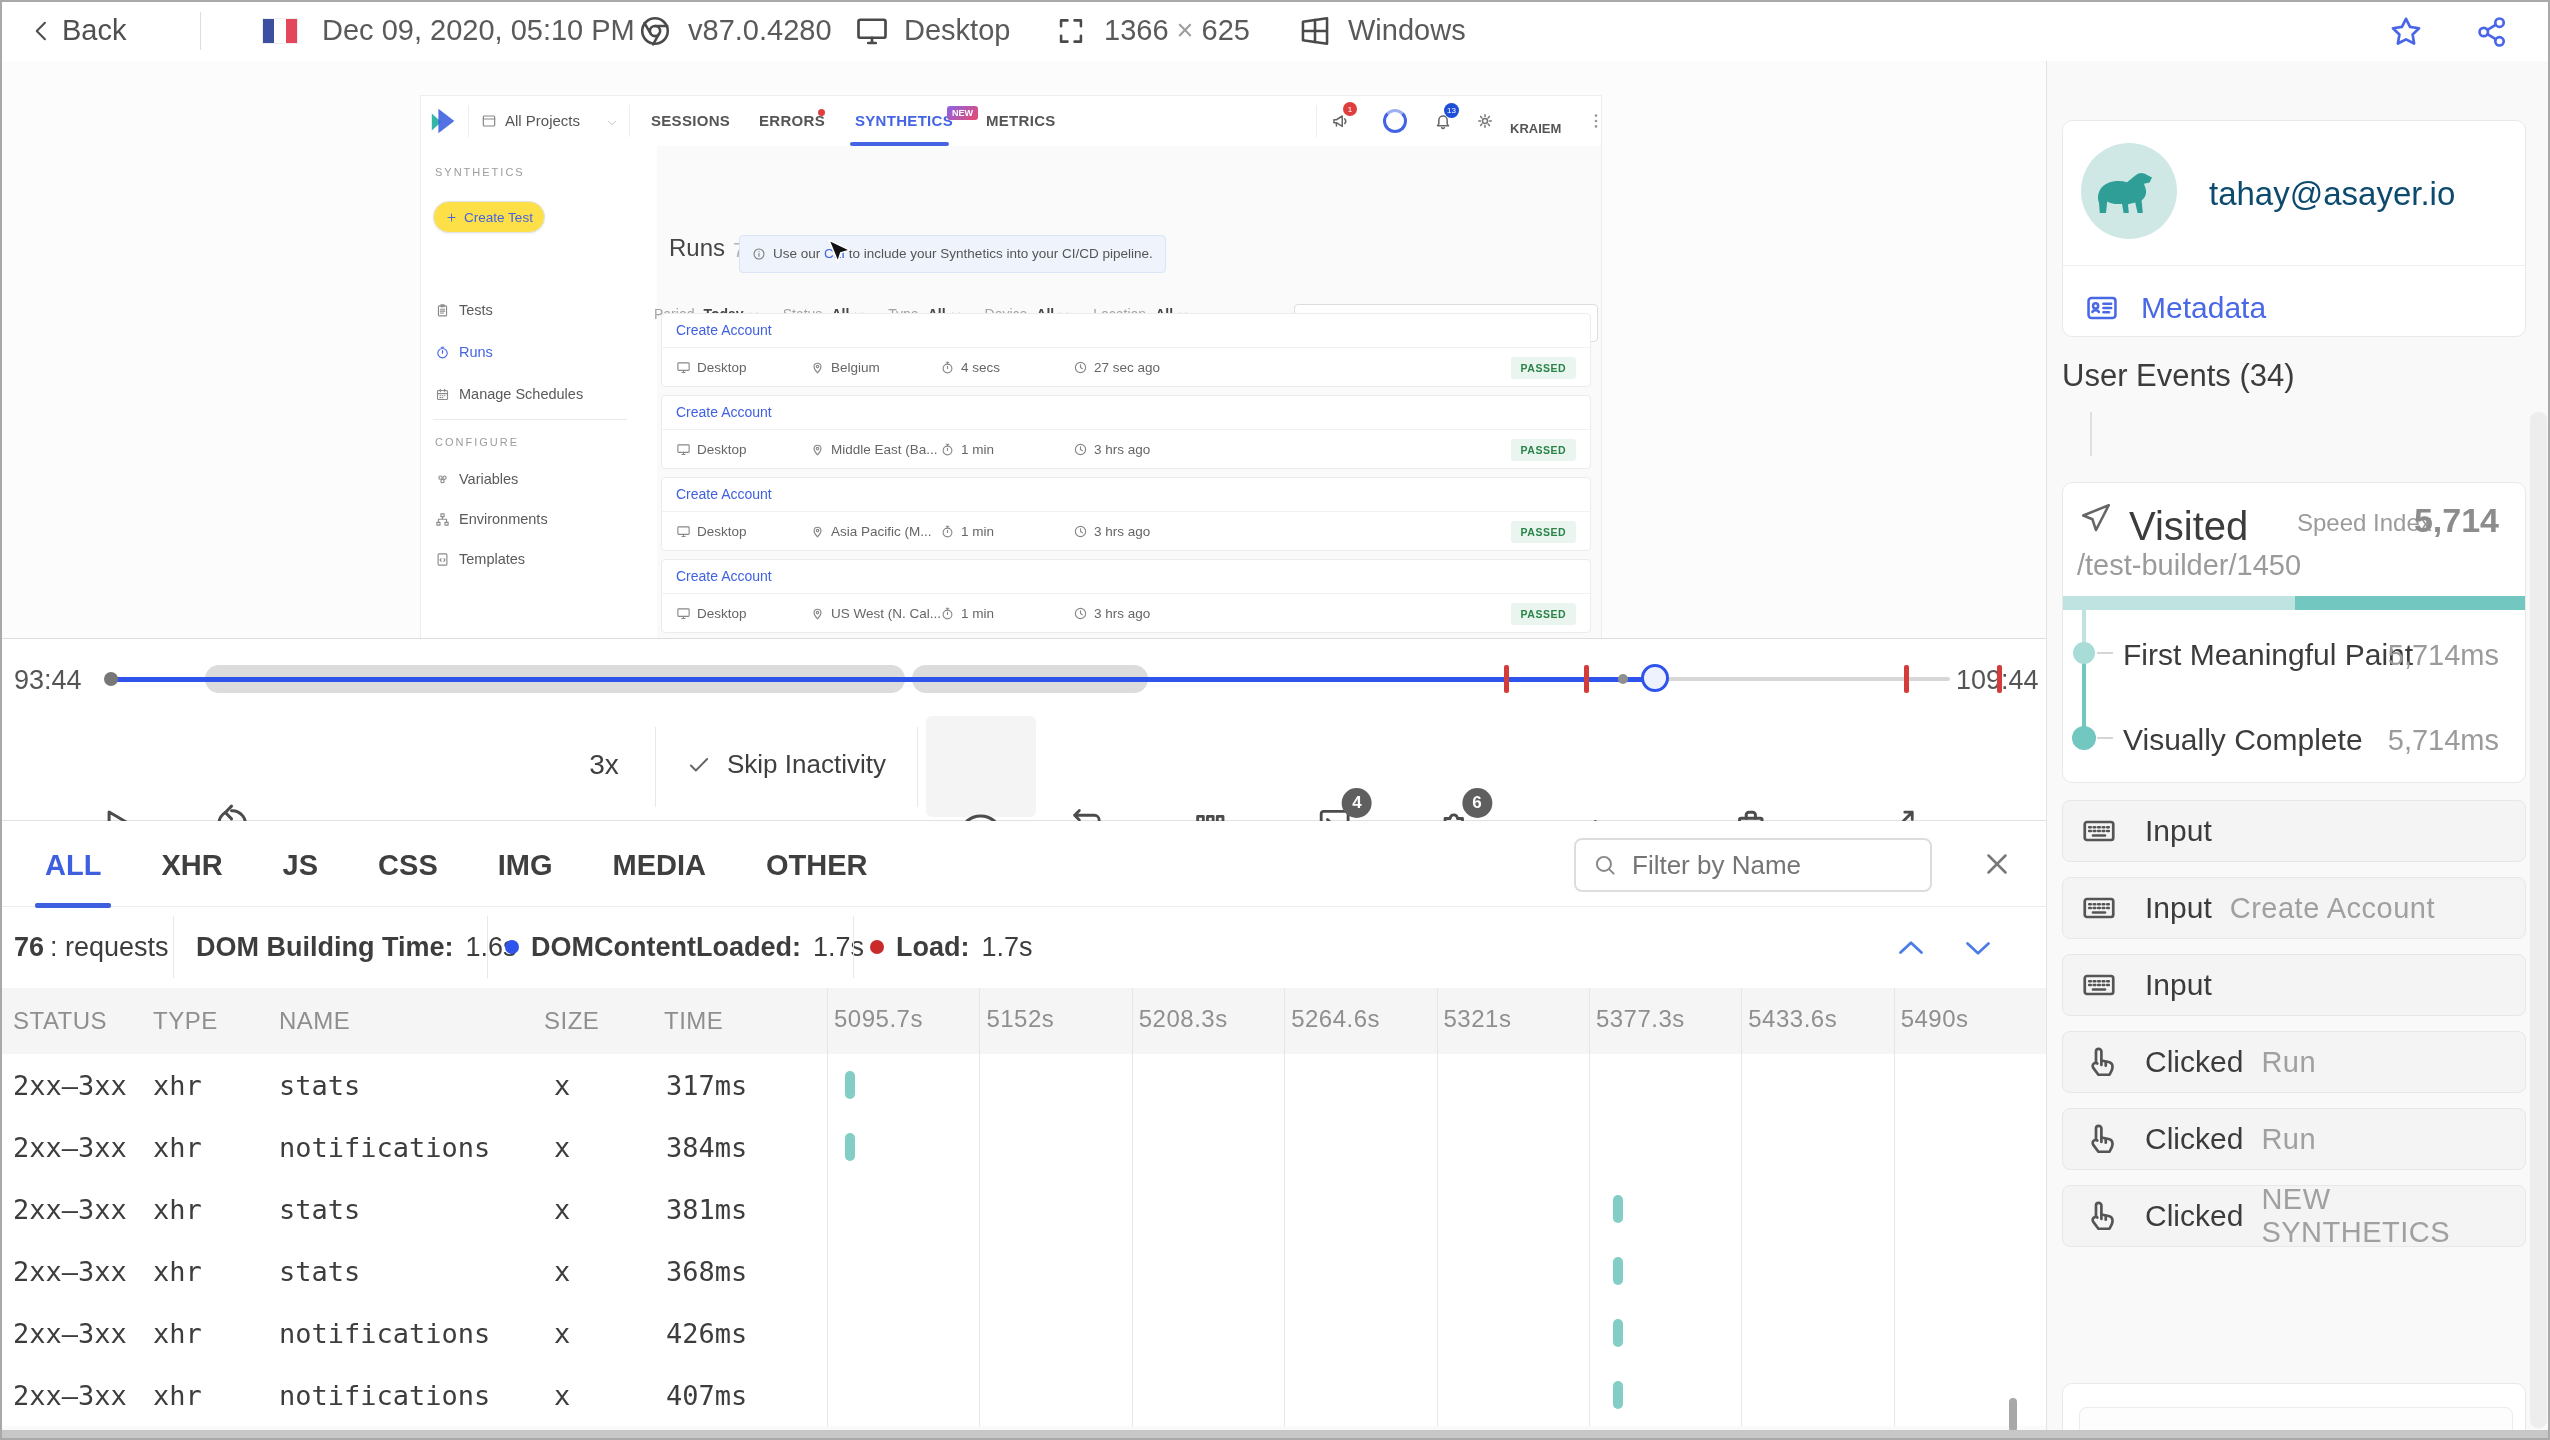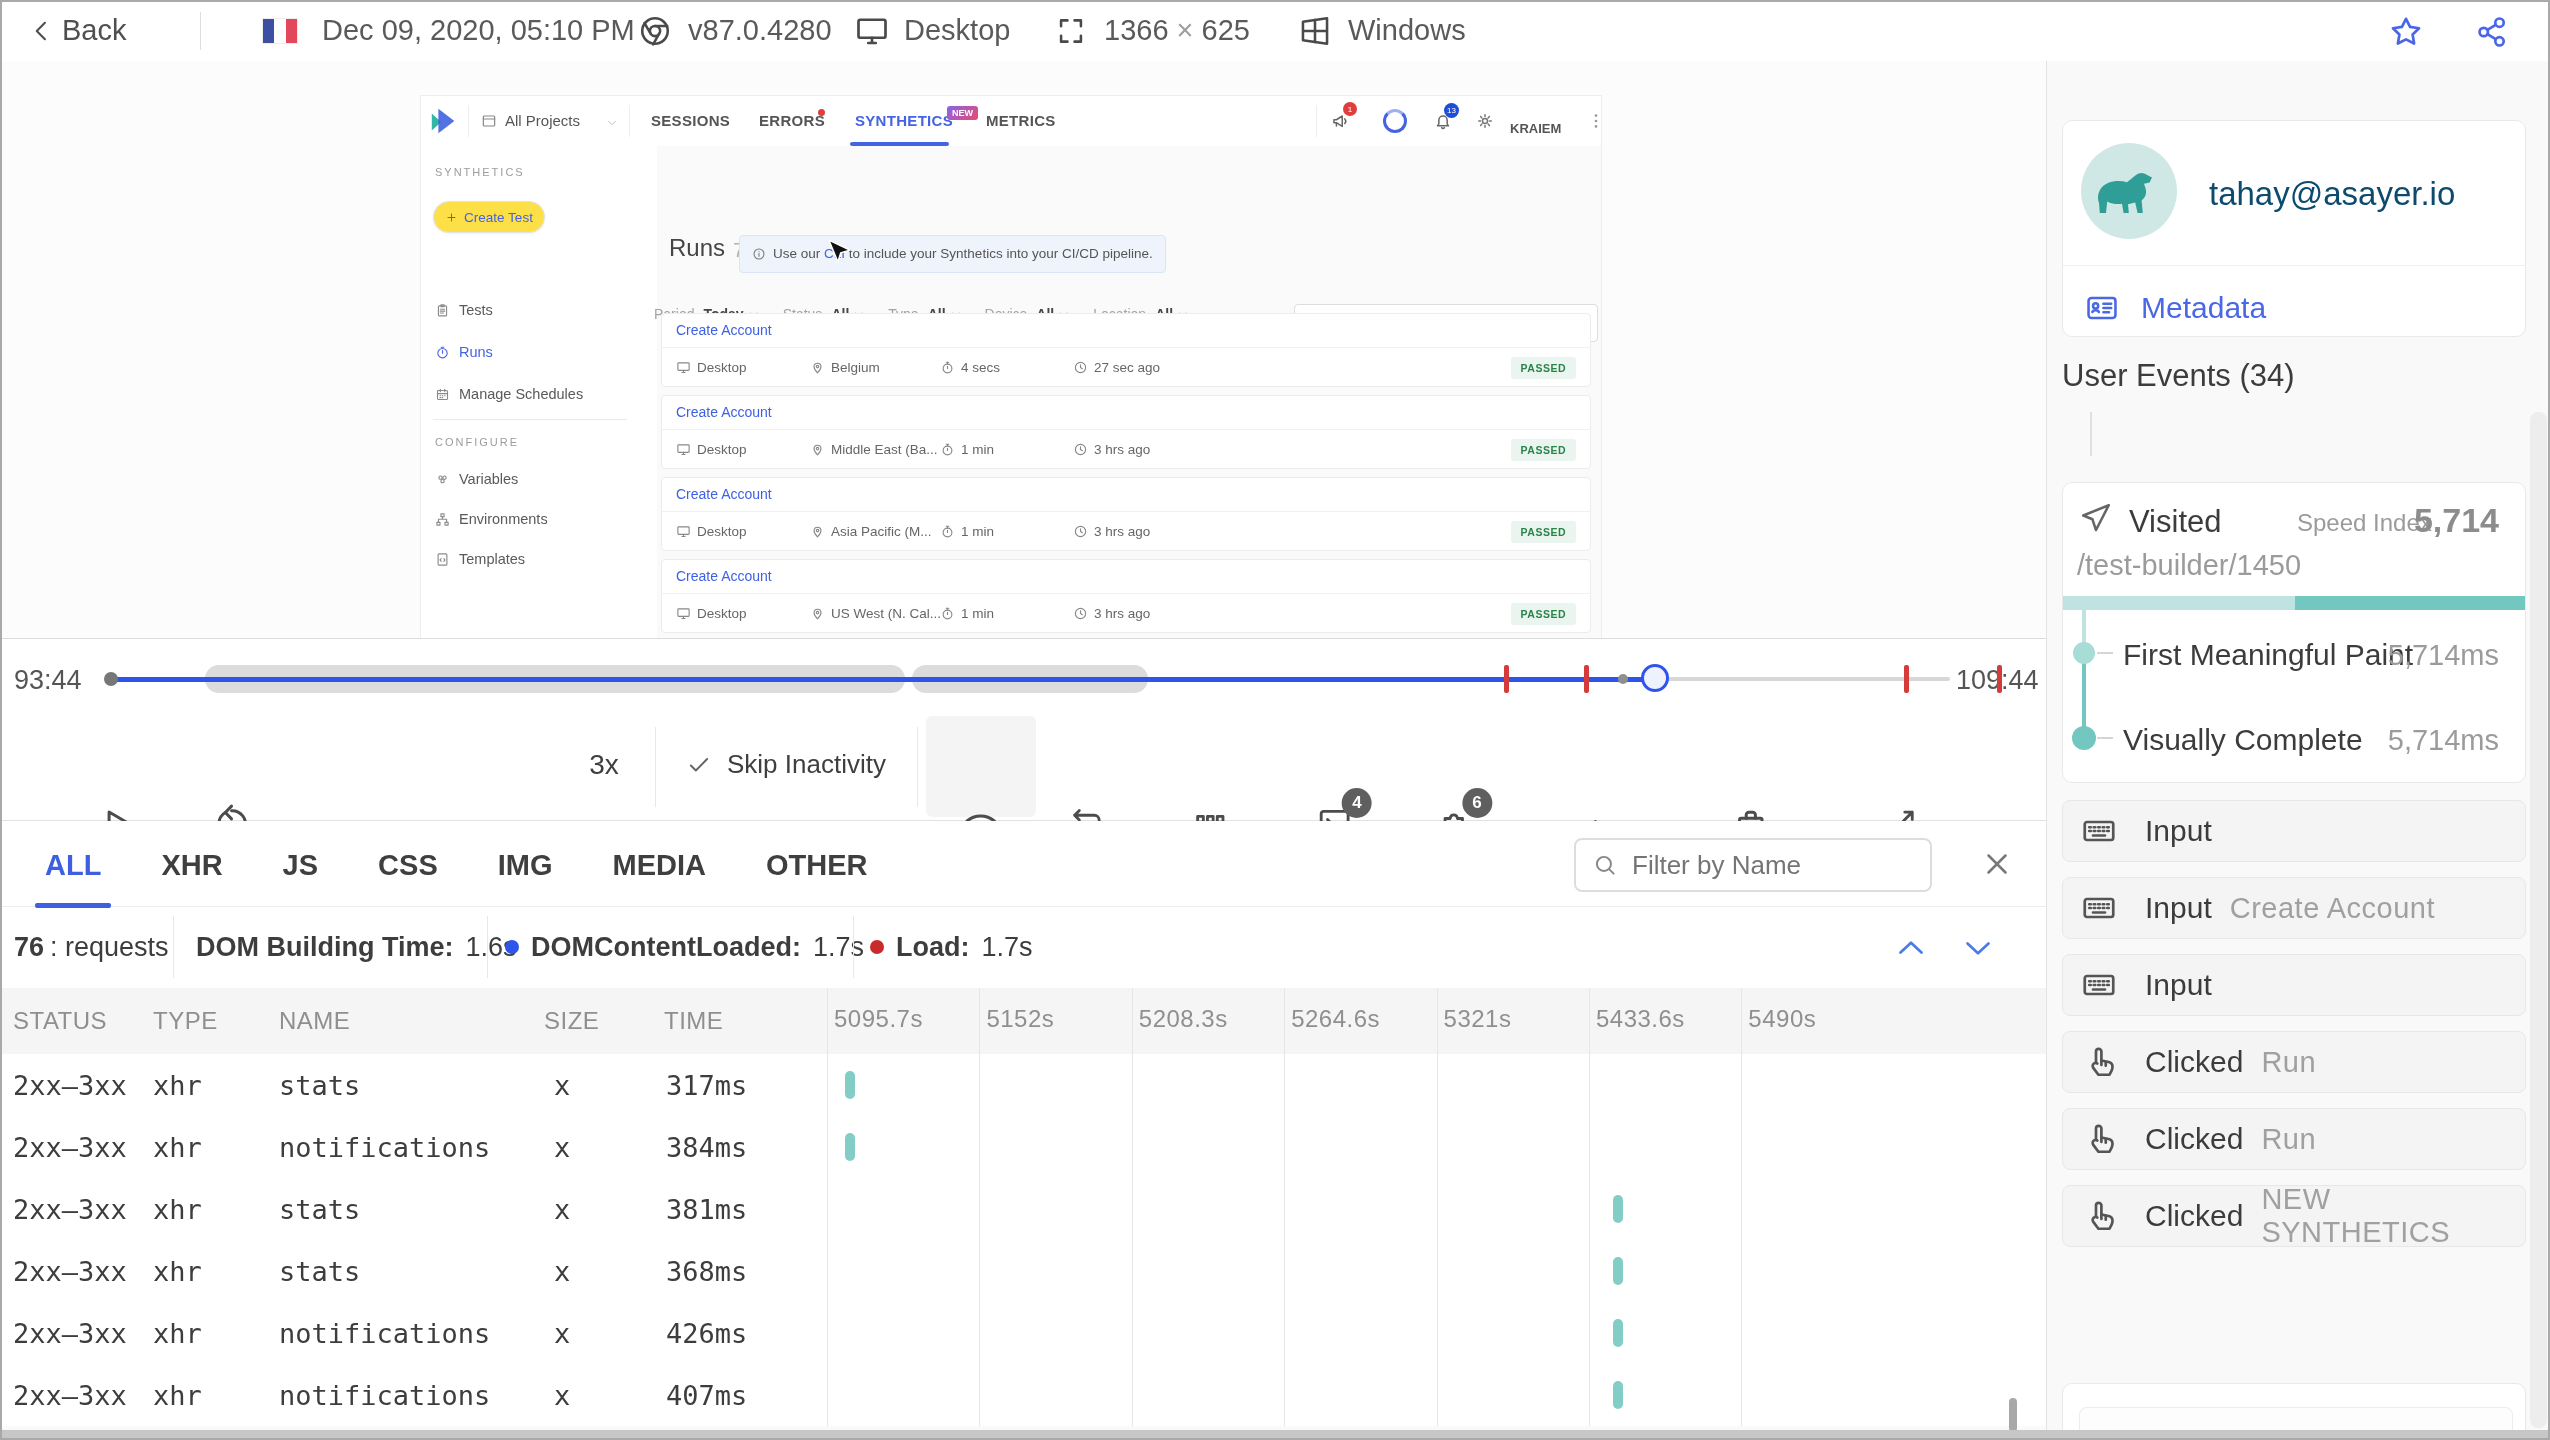--- a/index.html
+++ b/index.html
@@ -696,20 +696,23 @@
         <div class="tcol">
           <span>5208.3s</span>
         </div>
         <div class="tcol">
           <span>5264.6s</span>
         </div>
         <div class="tcol">
           <span>5321s</span>
         </div>
         <div class="tcol">
+          <span>5377.3s</span>
+        </div>
+        <div class="tcol">
           <span>5433.6s</span>
         </div>
         <div class="tcol">
           <span>5490s</span>
         </div>
       </div>
 
     <div class="rows">
 
     <div class="nrow" style="cursor:pointer">
@@ -790,21 +793,21 @@
   <span class="abs" style="left:2062px;top:358px;font-size:31px;font-weight:500;color:#3c3c3c">User Events (34)</span>
   <span class="abs" style="left:2090px;top:412px;width:2px;height:44px;background:#e0e0e0"></span>
   <span class="abs" style="left:2530px;top:412px;width:17px;height:1016px;background:#ededed;border-radius:8px"></span>
 
   <div class="card" style="left:2062px;top:482px;width:464px;height:301px;overflow:hidden">
     <span class="abs" style="left:16px;top:18px;color:#666">
       <svg class="ic" width="34" height="34" viewBox="0 0 24 24">
           <path d="M21 3 3 10.2l6.5 2.7L12 20.5z"></path>
         </svg>
     </span>
-    <span class="abs" style="left:66px;top:21px;font-size:31px;color:#3c3c3c">Visited</span>
+    <span class="abs" style="left:66px;top:21px;font-size:40px;color:#3c3c3c">Visited</span>
     <span class="abs" style="left:234px;top:26px;font-size:24px;color:#9b9b9b">Speed Index</span>
     <span class="abs" style="right:26px;top:18px;font-size:34px;font-weight:600;color:#8c8c8c">5,714</span>
     <span class="abs" style="left:14px;top:66px;font-size:29px;color:#9b9b9b">/test-builder/1450</span>
 
     <span class="abs" style="left:0;top:113px;width:232px;height:14px;background:#bfe3e0"></span>
     <span class="abs" style="left:232px;top:113px;width:232px;height:14px;background:#72c7c0"></span>
 
     <span class="abs" style="left:19px;top:127px;width:4px;height:43px;background:#bfe3e0"></span>
     <span class="abs" style="left:19px;top:170px;width:4px;height:85px;background:#72c7c0"></span>
 

